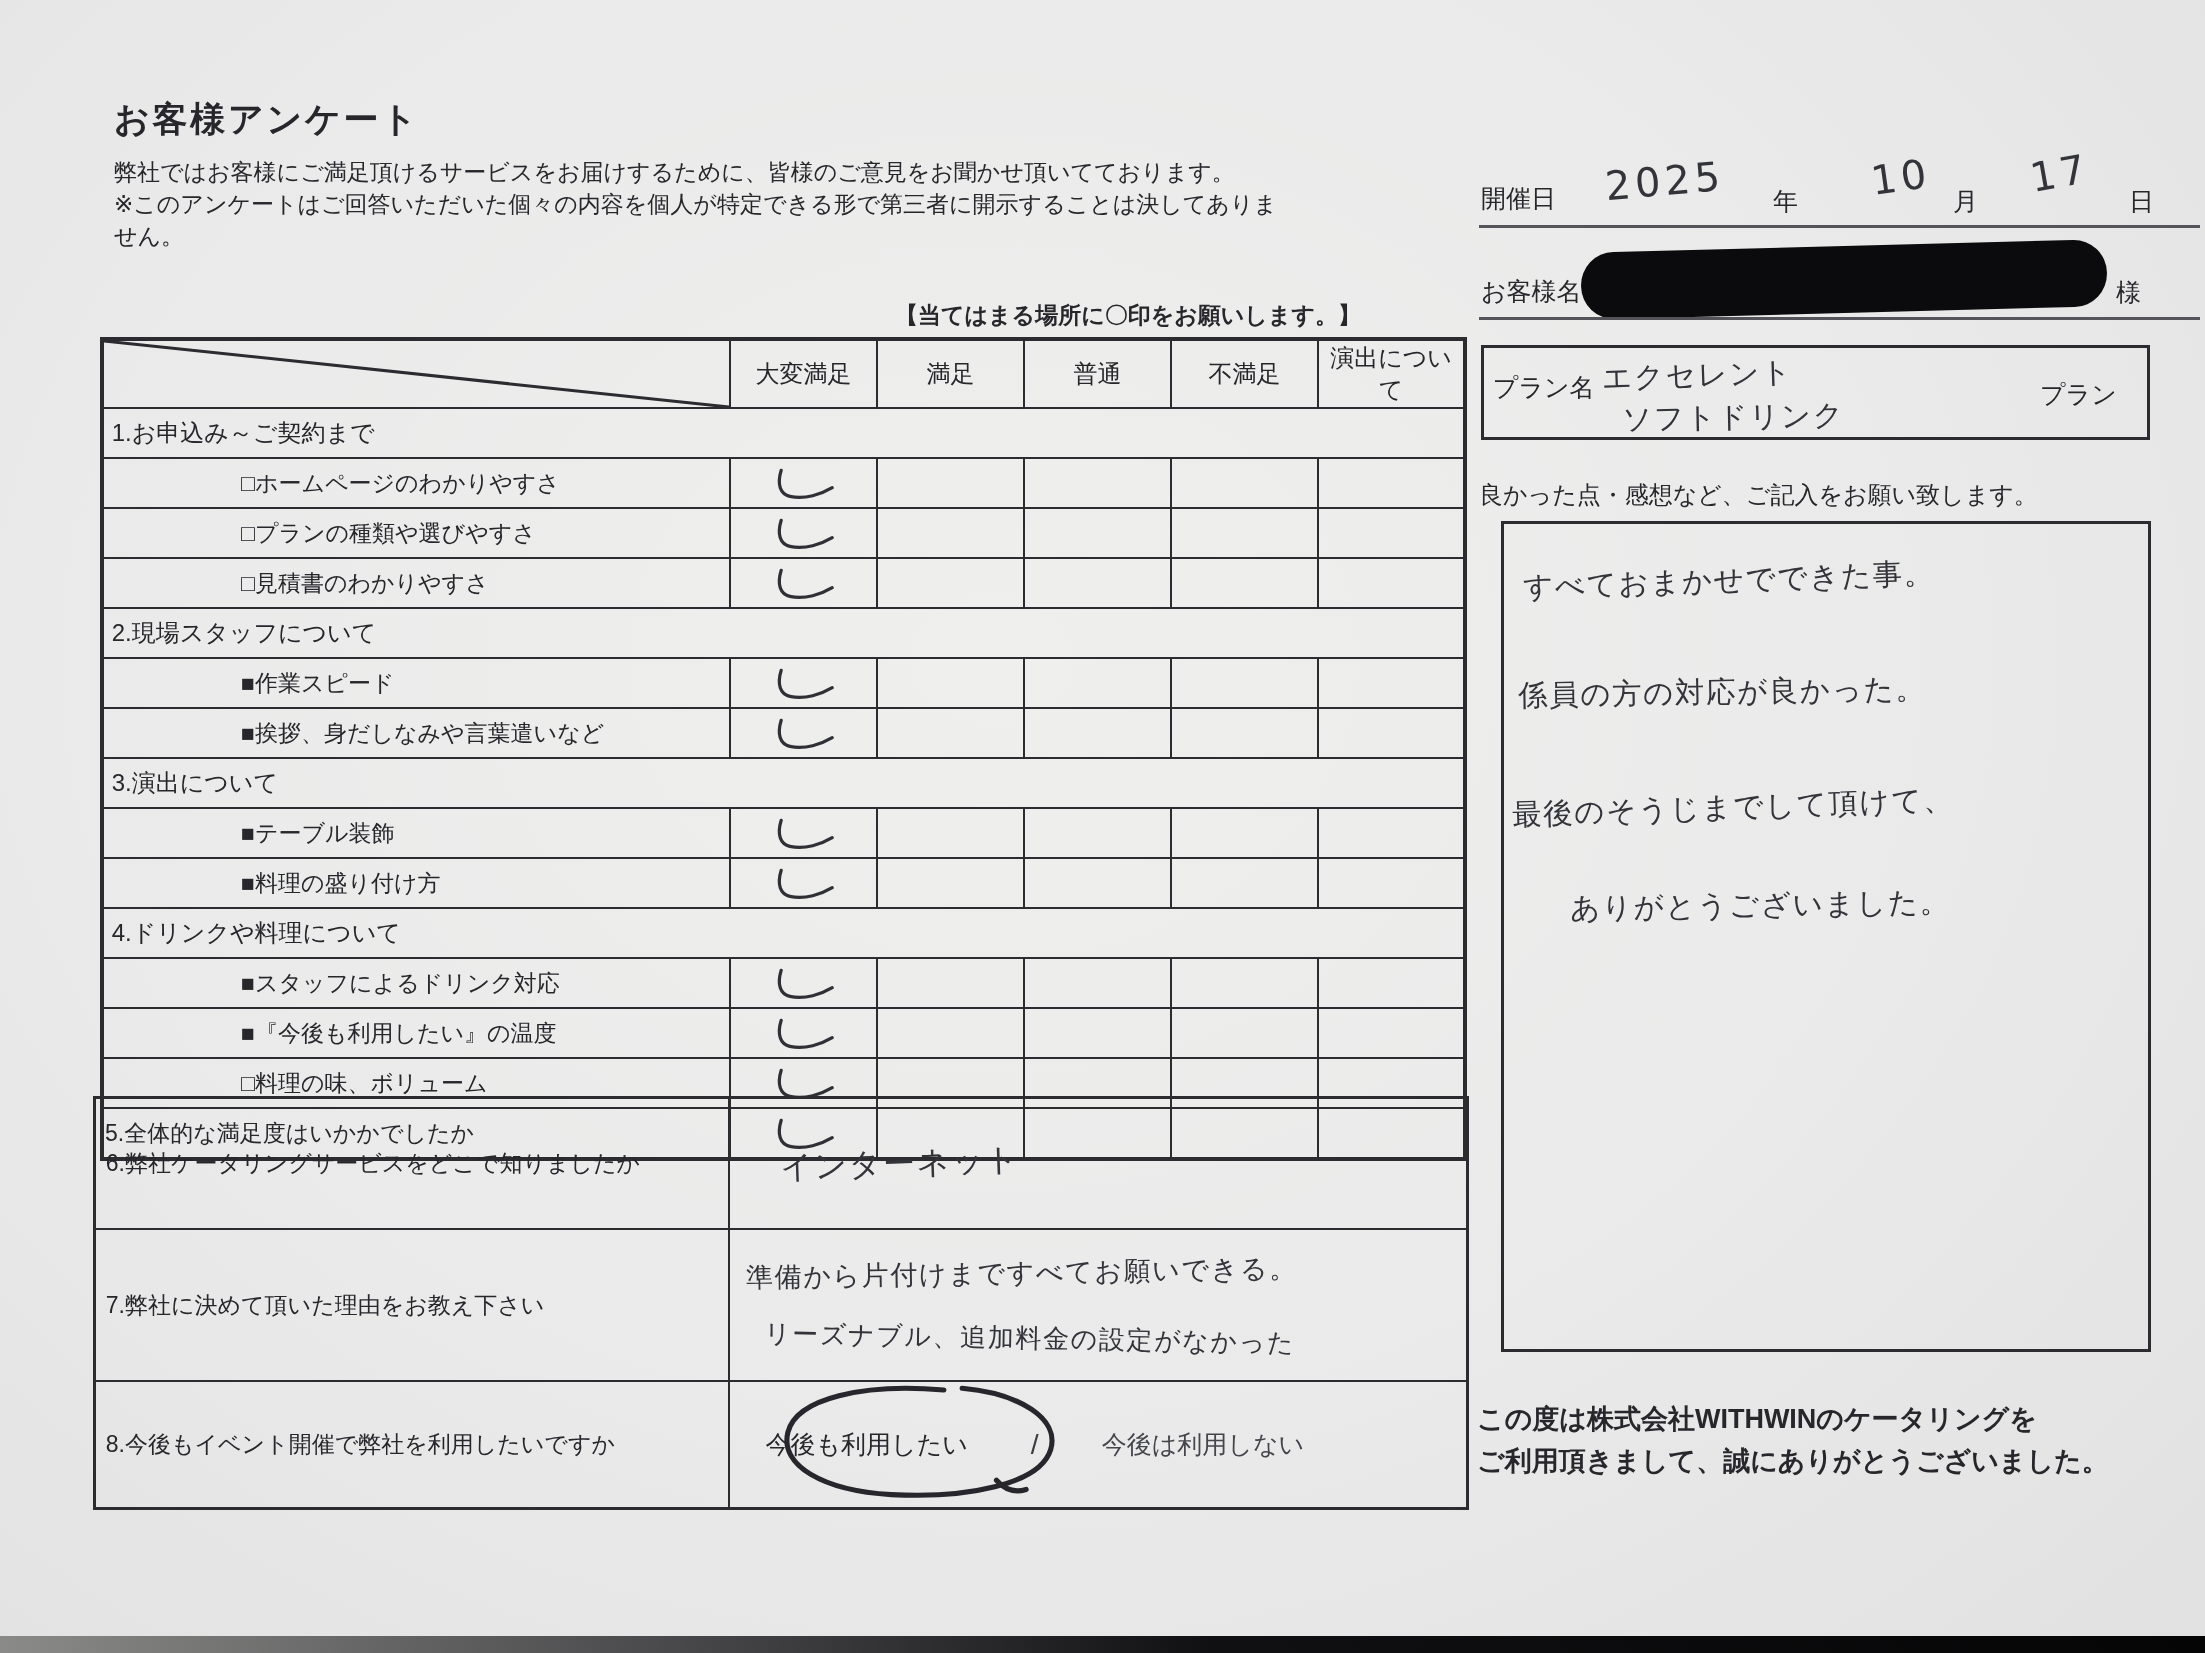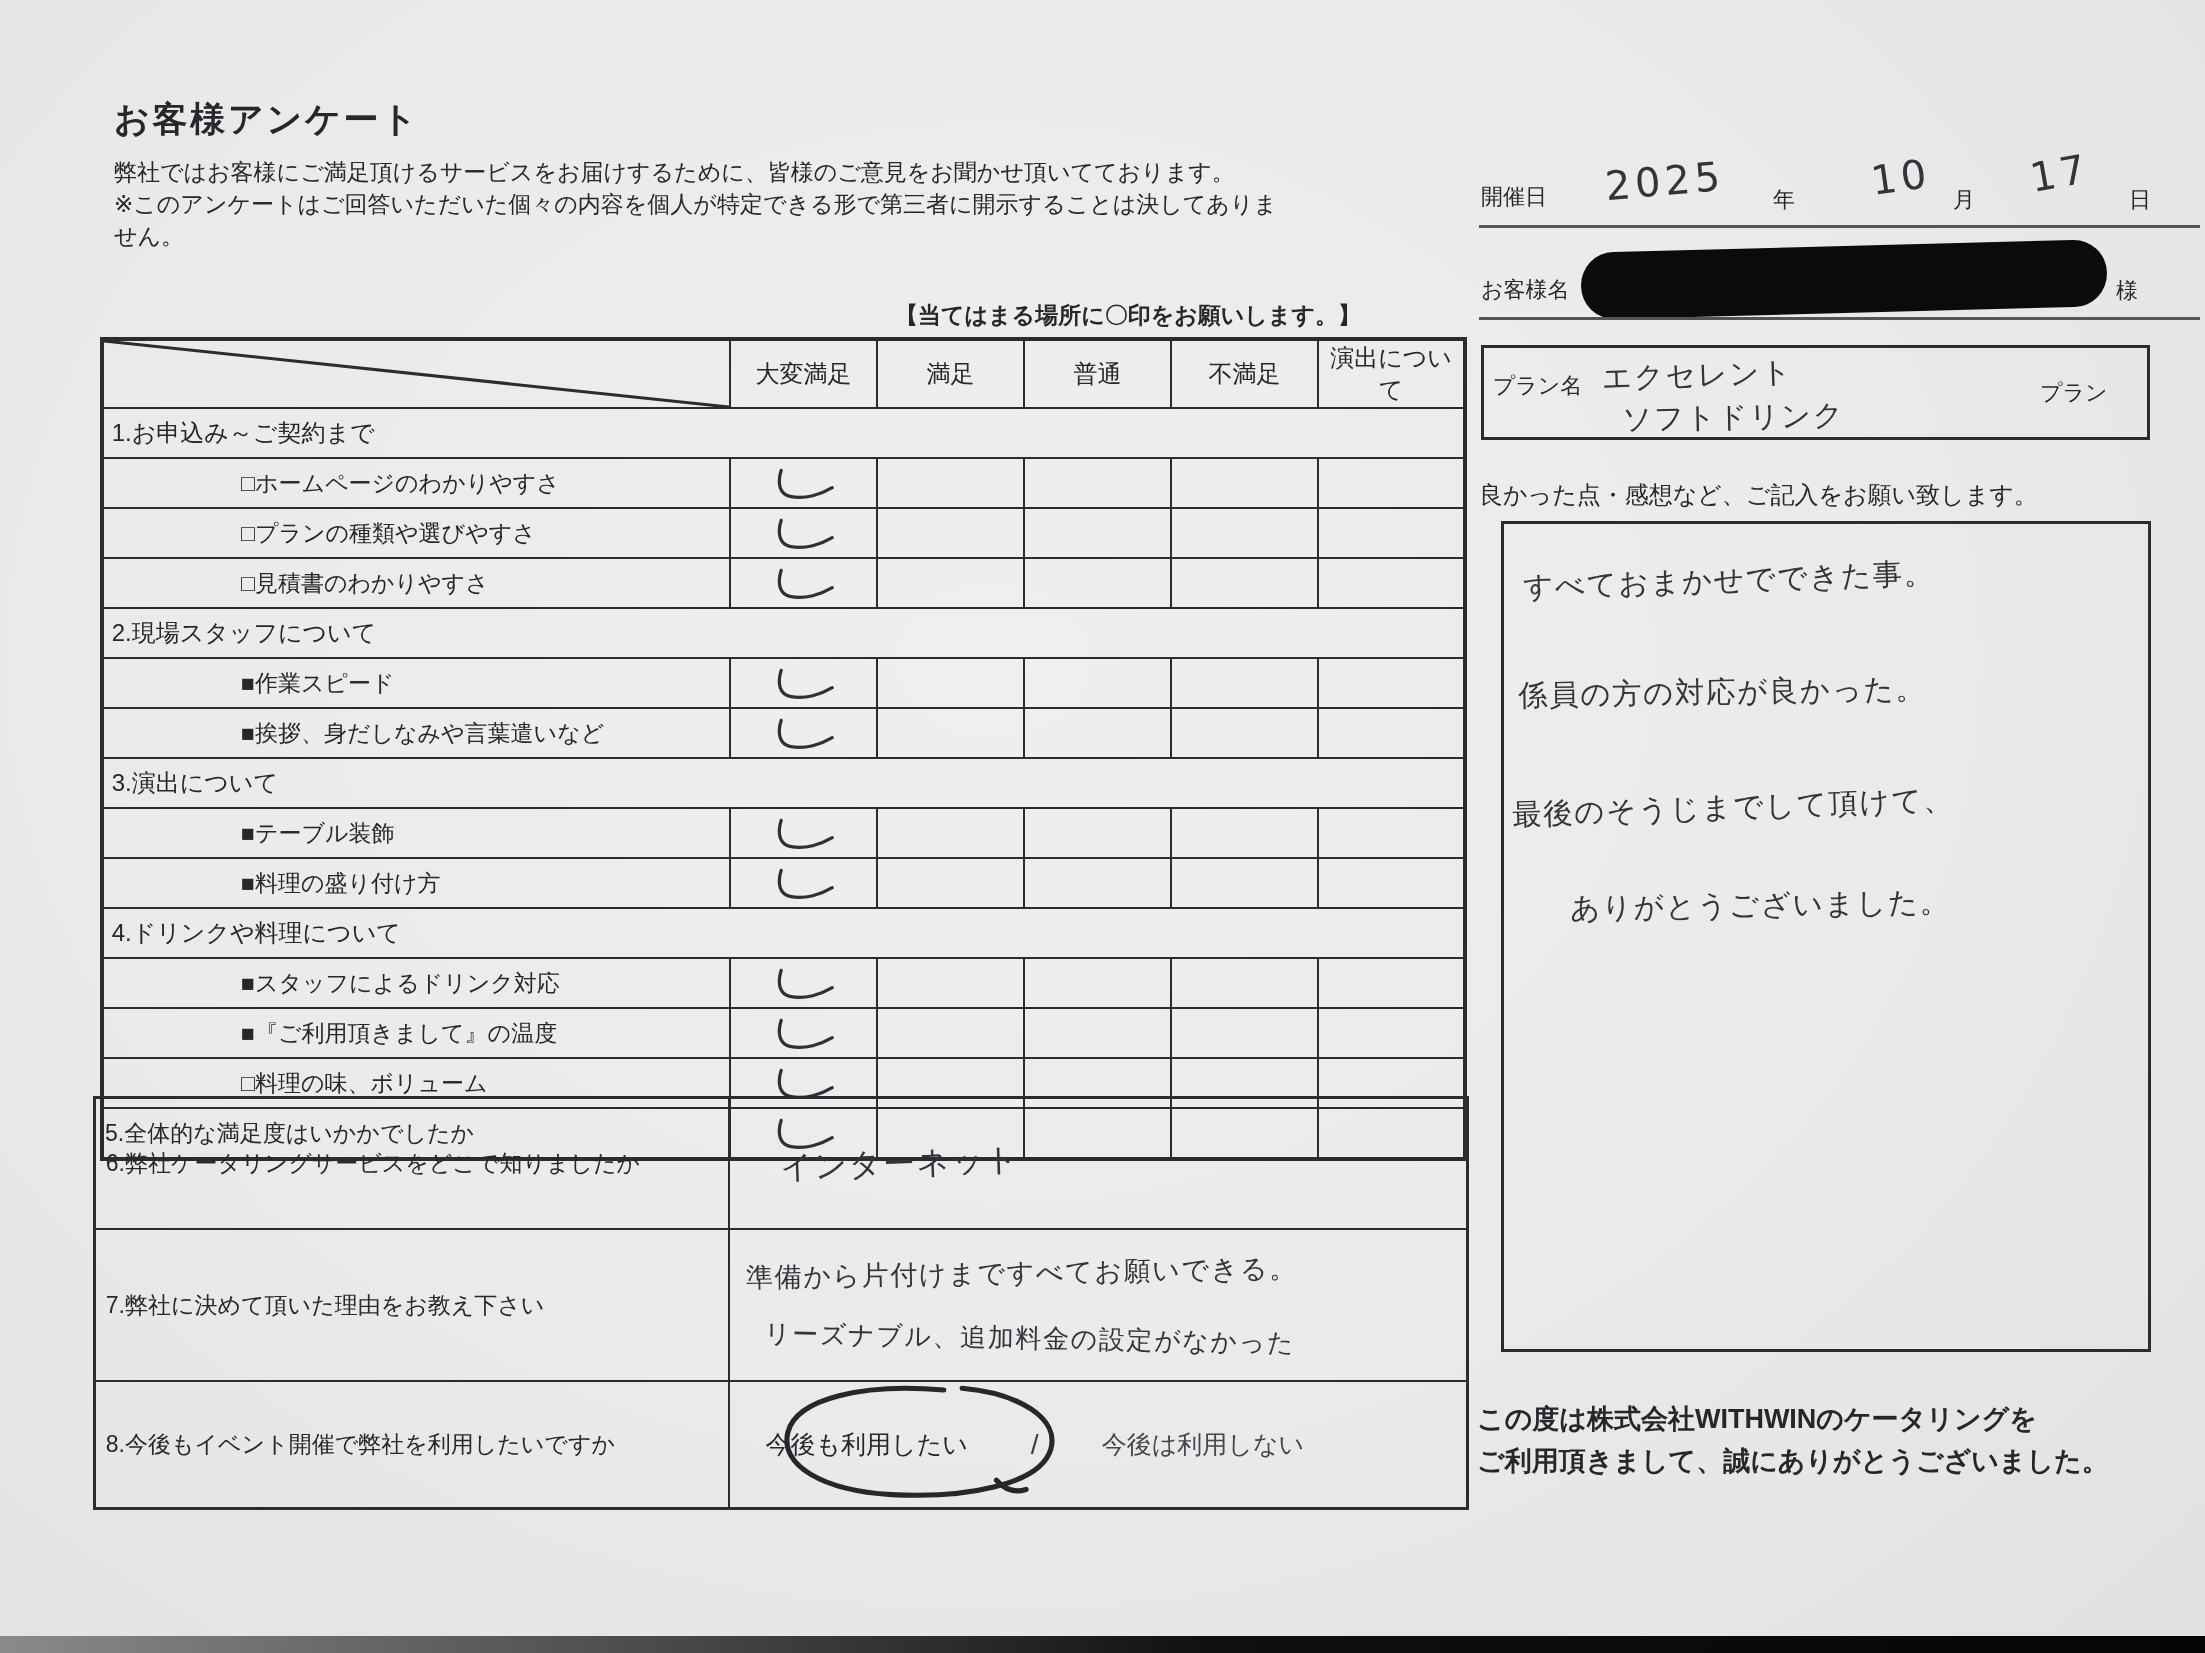--- a/index.html
+++ b/index.html
@@ -43,21 +43,21 @@
   .ans6{font-size:32px;transform:rotate(-2deg);display:inline-block;margin-left:49px;}
   .ans7a{font-size:27px;transform:rotate(-1deg);display:inline-block;margin-left:15.3px;}
   .ans7b{font-size:26px;transform:rotate(1deg);display:inline-block;margin-left:33px;margin-top:30px;}
   .q8wrap{display:flex;align-items:center;}
   .q8-yes{font-size:25px;margin-left:35px;}
   .q8-slash{font-size:28.4px;margin-left:63px;color:#3c3c42;}
   .q8-no{font-size:25px;margin-left:63px;color:#45454c;}
   .sel-circle{position:absolute;left:38px;top:0px;width:306px;height:120px;}
 
   
-  .r-label{font-size:22px;}
+  .r-label{font-size:25px;}
   .r-underline{height:2.7px;background:#54545a;}
   .hw-date{font-size:40px;letter-spacing:4.4px;}
   .redaction{background:#0b0b0d;border-radius:33px;transform:rotate(-1.5deg);}
   .plan-box{border:3.3px solid #2b2b30;}
   .hw-plan{font-size:29.5px;}
   .prompt{font-size:24px;}
   .comment-box{border:3.8px solid #2b2b30;}
   .hw-comment{font-size:29.5px;white-space:nowrap;}
   .closing{font-size:27px;font-weight:700;line-height:42px;}
 
@@ -203,21 +203,21 @@
               <svg class="checkmark" viewBox="0 0 120 70">
                 <path d="M18 8 C10 34 16 52 34 56 C62 62 92 52 112 40" fill="none" stroke="#2f2f36" stroke-width="6" stroke-linecap="round"></path>
               </svg>
             </td>
             <td class="rate"></td>
             <td class="rate"></td>
             <td class="rate"></td>
             <td class="rate"></td>
       </tr>
       <tr class="item">
-        <td class="lbl indent">■『ご利用頂きまして』の温度</td>
+        <td class="lbl indent">■『今後も利用したい』の温度</td>
         <td class="rate">
               <svg class="checkmark" viewBox="0 0 120 70">
                 <path d="M18 8 C10 34 16 52 34 56 C62 62 92 52 112 40" fill="none" stroke="#2f2f36" stroke-width="6" stroke-linecap="round"></path>
               </svg>
             </td>
             <td class="rate"></td>
             <td class="rate"></td>
             <td class="rate"></td>
             <td class="rate"></td>
       </tr>

